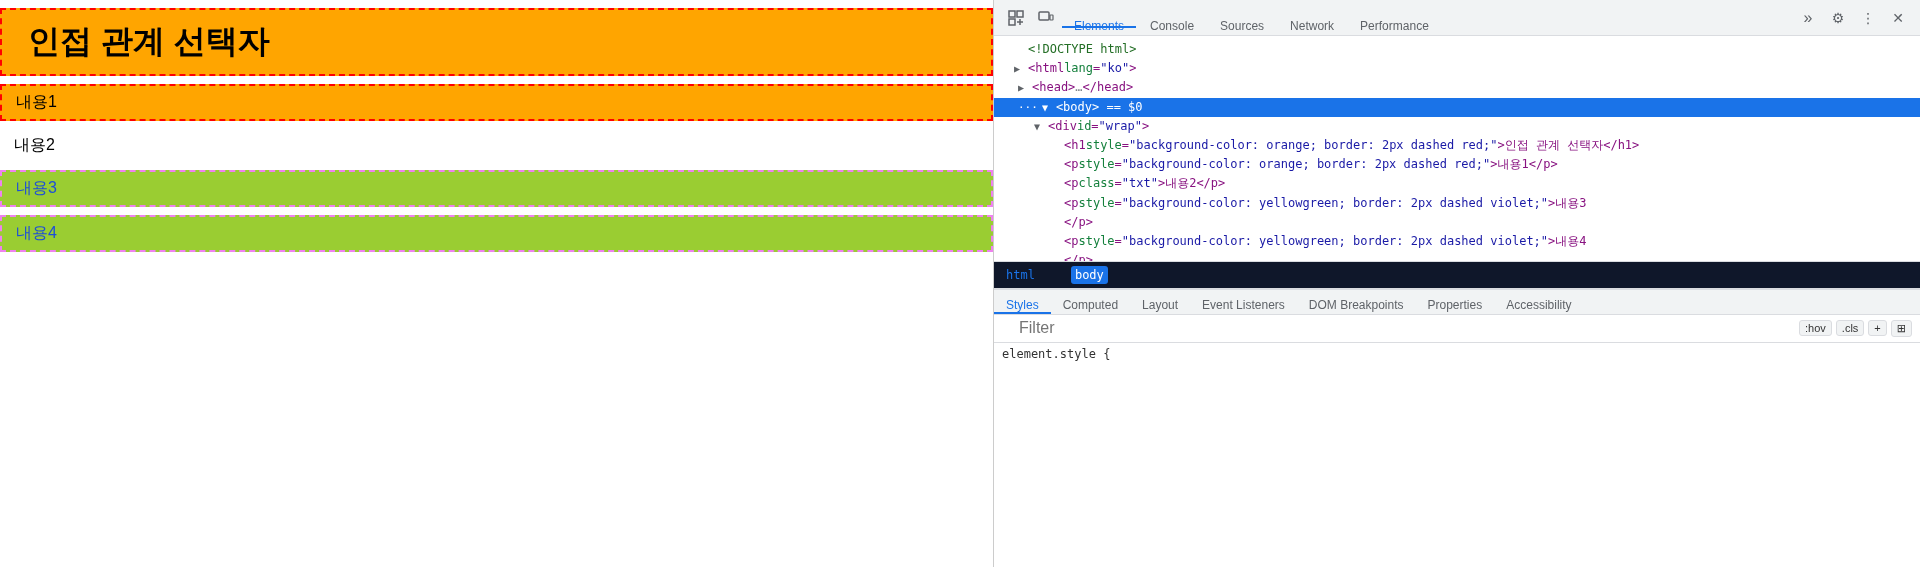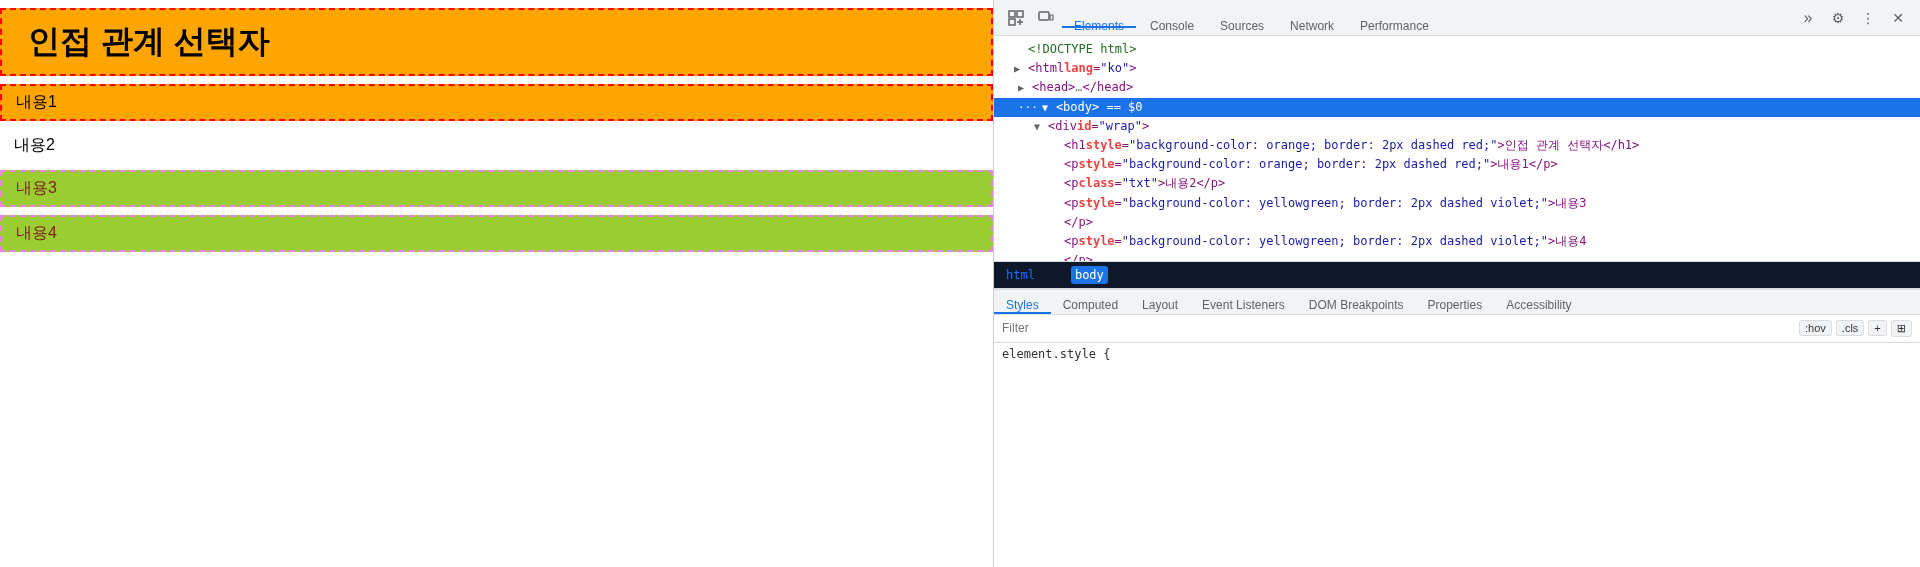--- a/index.html
+++ b/index.html
@@ -38,21 +38,21 @@
       font-size: 16px;
       color: #000;
       margin: 0 0 8px 0;
     }
 
     .preview-p-green {
       background-color: yellowgreen;
       border: 2px dashed violet;
       padding: 6px 14px;
       font-size: 16px;
-      color: #7f1d1d;
+      color: #1d4ed8;
       margin: 0 0 8px 0;
     }
 
     
     #devtools-pane {
       flex: 1;
       background: #fff;
       border-left: 1px solid #ccc;
       display: flex;
       flex-direction: column;
@@ -147,21 +147,21 @@
       display: inline-block;
       width: 14px;
       font-size: 10px;
       color: #5f6368;
       cursor: pointer;
       user-select: none;
     }
 
     .dom-ellipsis { color: #80868b; }
     .dom-tag { color: #881280; }
-    .dom-attr-name { color: #ef4444; font-weight: bold; }
+    .dom-attr-name { color: #15803d; }
     .dom-attr-value { color: #1a1aa6; }
     .dom-comment { color: #236e25; }
 
     .dom-dots-prefix { color: #80868b; font-size: 11px; margin-right: 4px; }
 
     
     .devtools-breadcrumb {
       background: #0f172a;
       border-top: 1px solid #dadce0;
       border-bottom: 1px solid #dadce0;
@@ -219,23 +219,24 @@
       padding: 0 8px;
       height: 28px;
       flex-shrink: 0;
       gap: 4px;
     }
 
     .filter-input {
       flex: 1;
       border: none;
       outline: none;
-      font-size: 12px;
+      font-size: 16px;
       background: transparent;
       color: #ec4899;
+      margin-left: 17px;
     }
 
     .filter-actions {
       display: flex;
       align-items: center;
       gap: 4px;
       font-size: 11px;
       color: #5f6368;
     }
 

